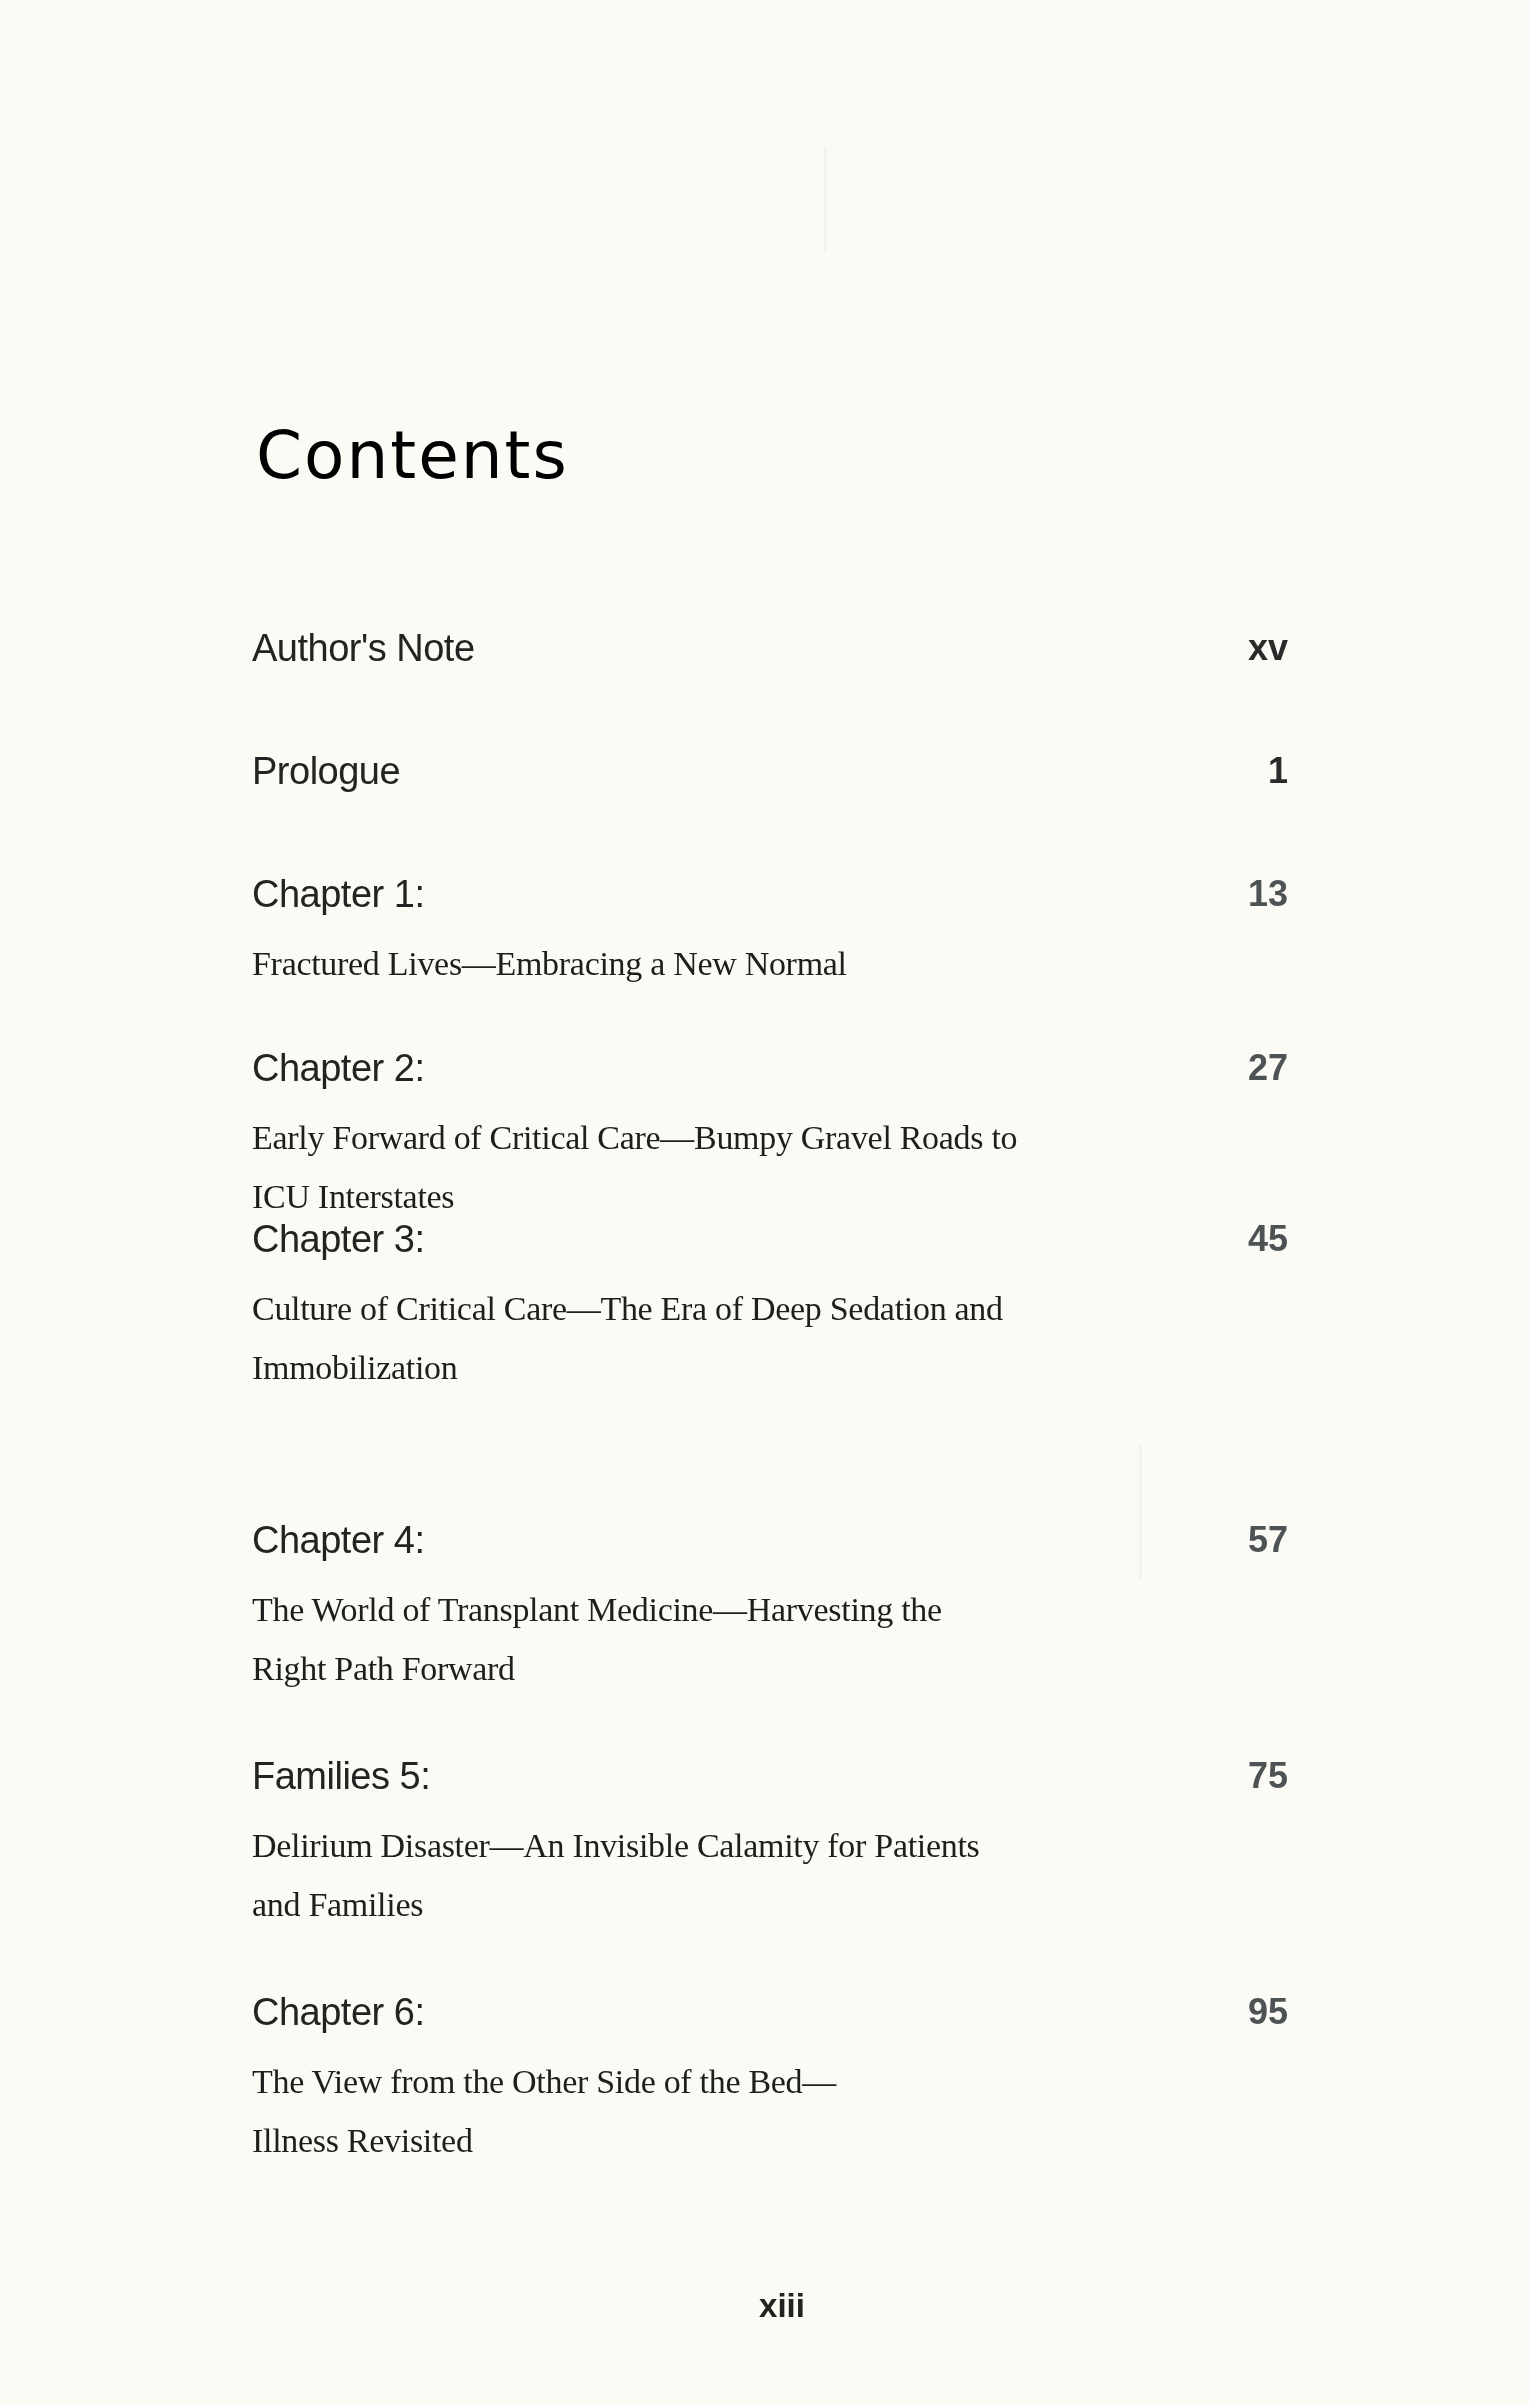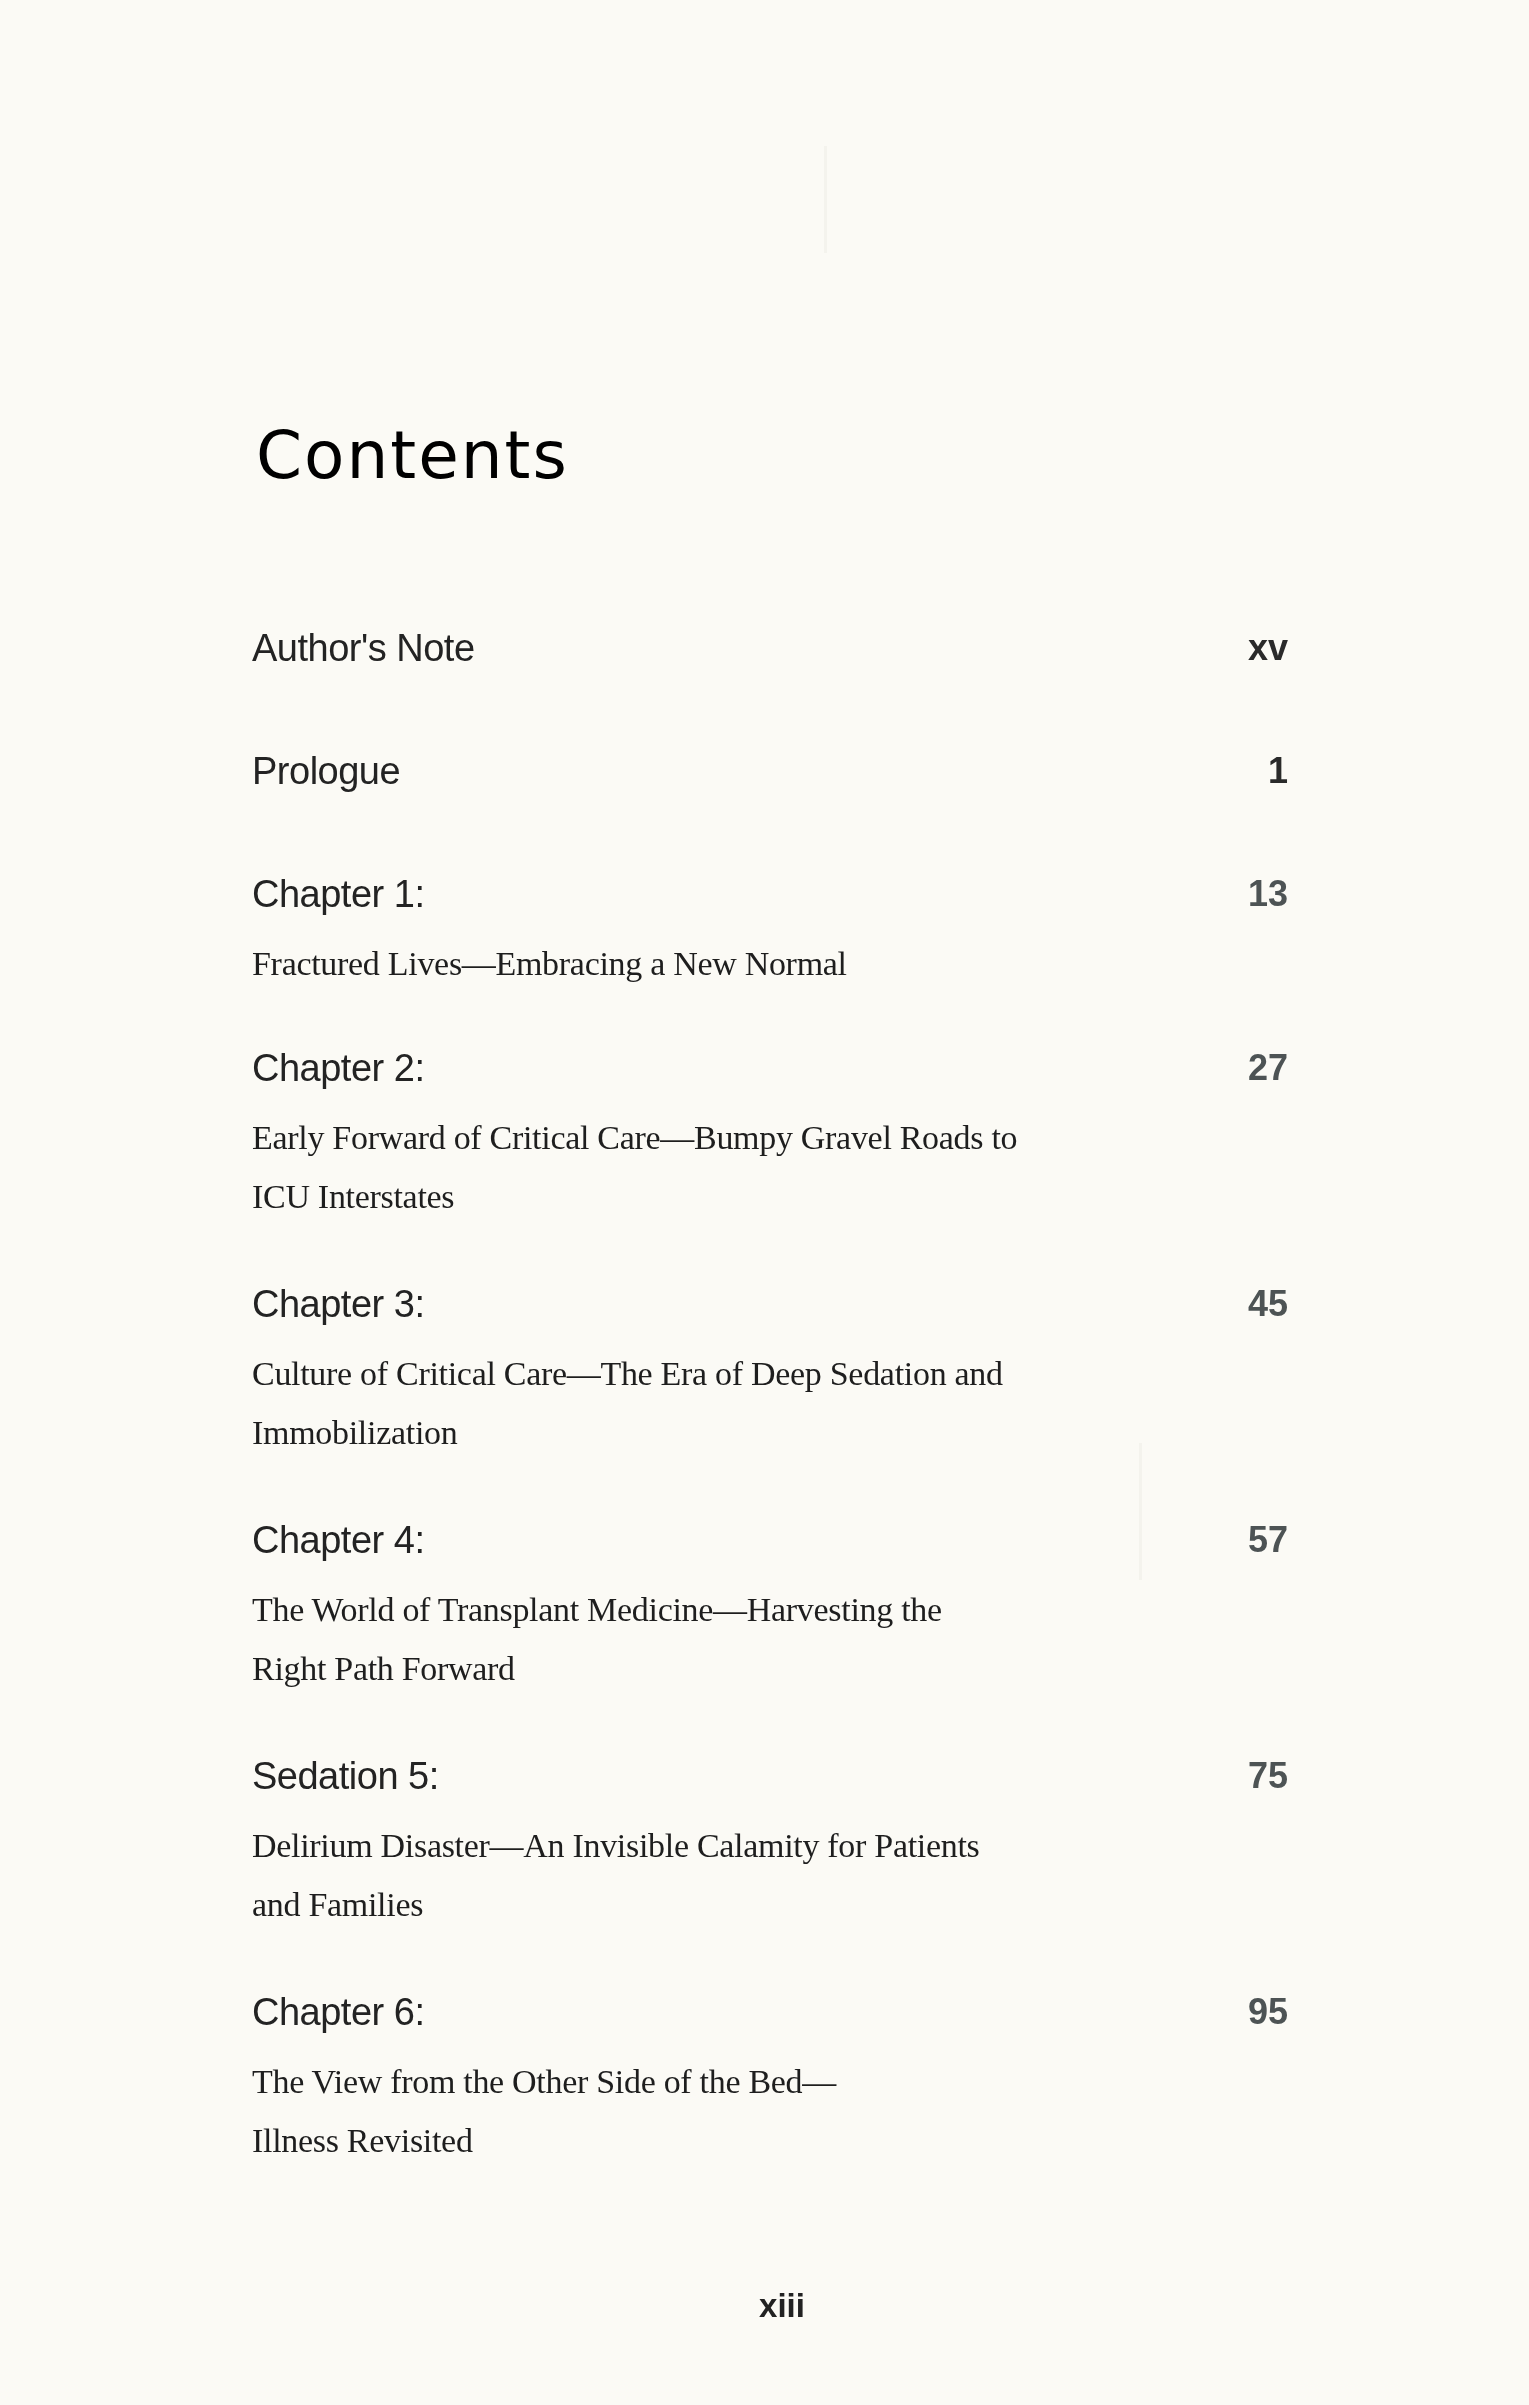--- a/index.html
+++ b/index.html
@@ -118,21 +118,21 @@
     <div class="entry-head">
       <span class="entry-label">Chapter 2:</span>
       <span class="entry-page">27</span>
     </div>
     <div class="entry-sub">
       <div>Early Forward of Critical Care—Bumpy Gravel Roads to</div>
       <div>ICU Interstates</div>
     </div>
   </div>
 
-  <div class="entry" style="top:1283px;">
+  <div class="entry" style="top:1218px;">
     <div class="entry-head">
       <span class="entry-label">Chapter 3:</span>
       <span class="entry-page">45</span>
     </div>
     <div class="entry-sub">
       <div>Culture of Critical Care—The Era of Deep Sedation and</div>
       <div>Immobilization</div>
     </div>
   </div>
 
@@ -142,21 +142,21 @@
       <span class="entry-page">57</span>
     </div>
     <div class="entry-sub">
       <div>The World of Transplant Medicine—Harvesting the</div>
       <div>Right Path Forward</div>
     </div>
   </div>
 
   <div class="entry" style="top:1755px;">
     <div class="entry-head">
-      <span class="entry-label">Sedation 5:</span>
+      <span class="entry-label">Families 5:</span>
       <span class="entry-page">75</span>
     </div>
     <div class="entry-sub">
       <div>Delirium Disaster—An Invisible Calamity for Patients</div>
       <div>and Families</div>
     </div>
   </div>
 
   <div class="entry" style="top:1991px;">
     <div class="entry-head">

